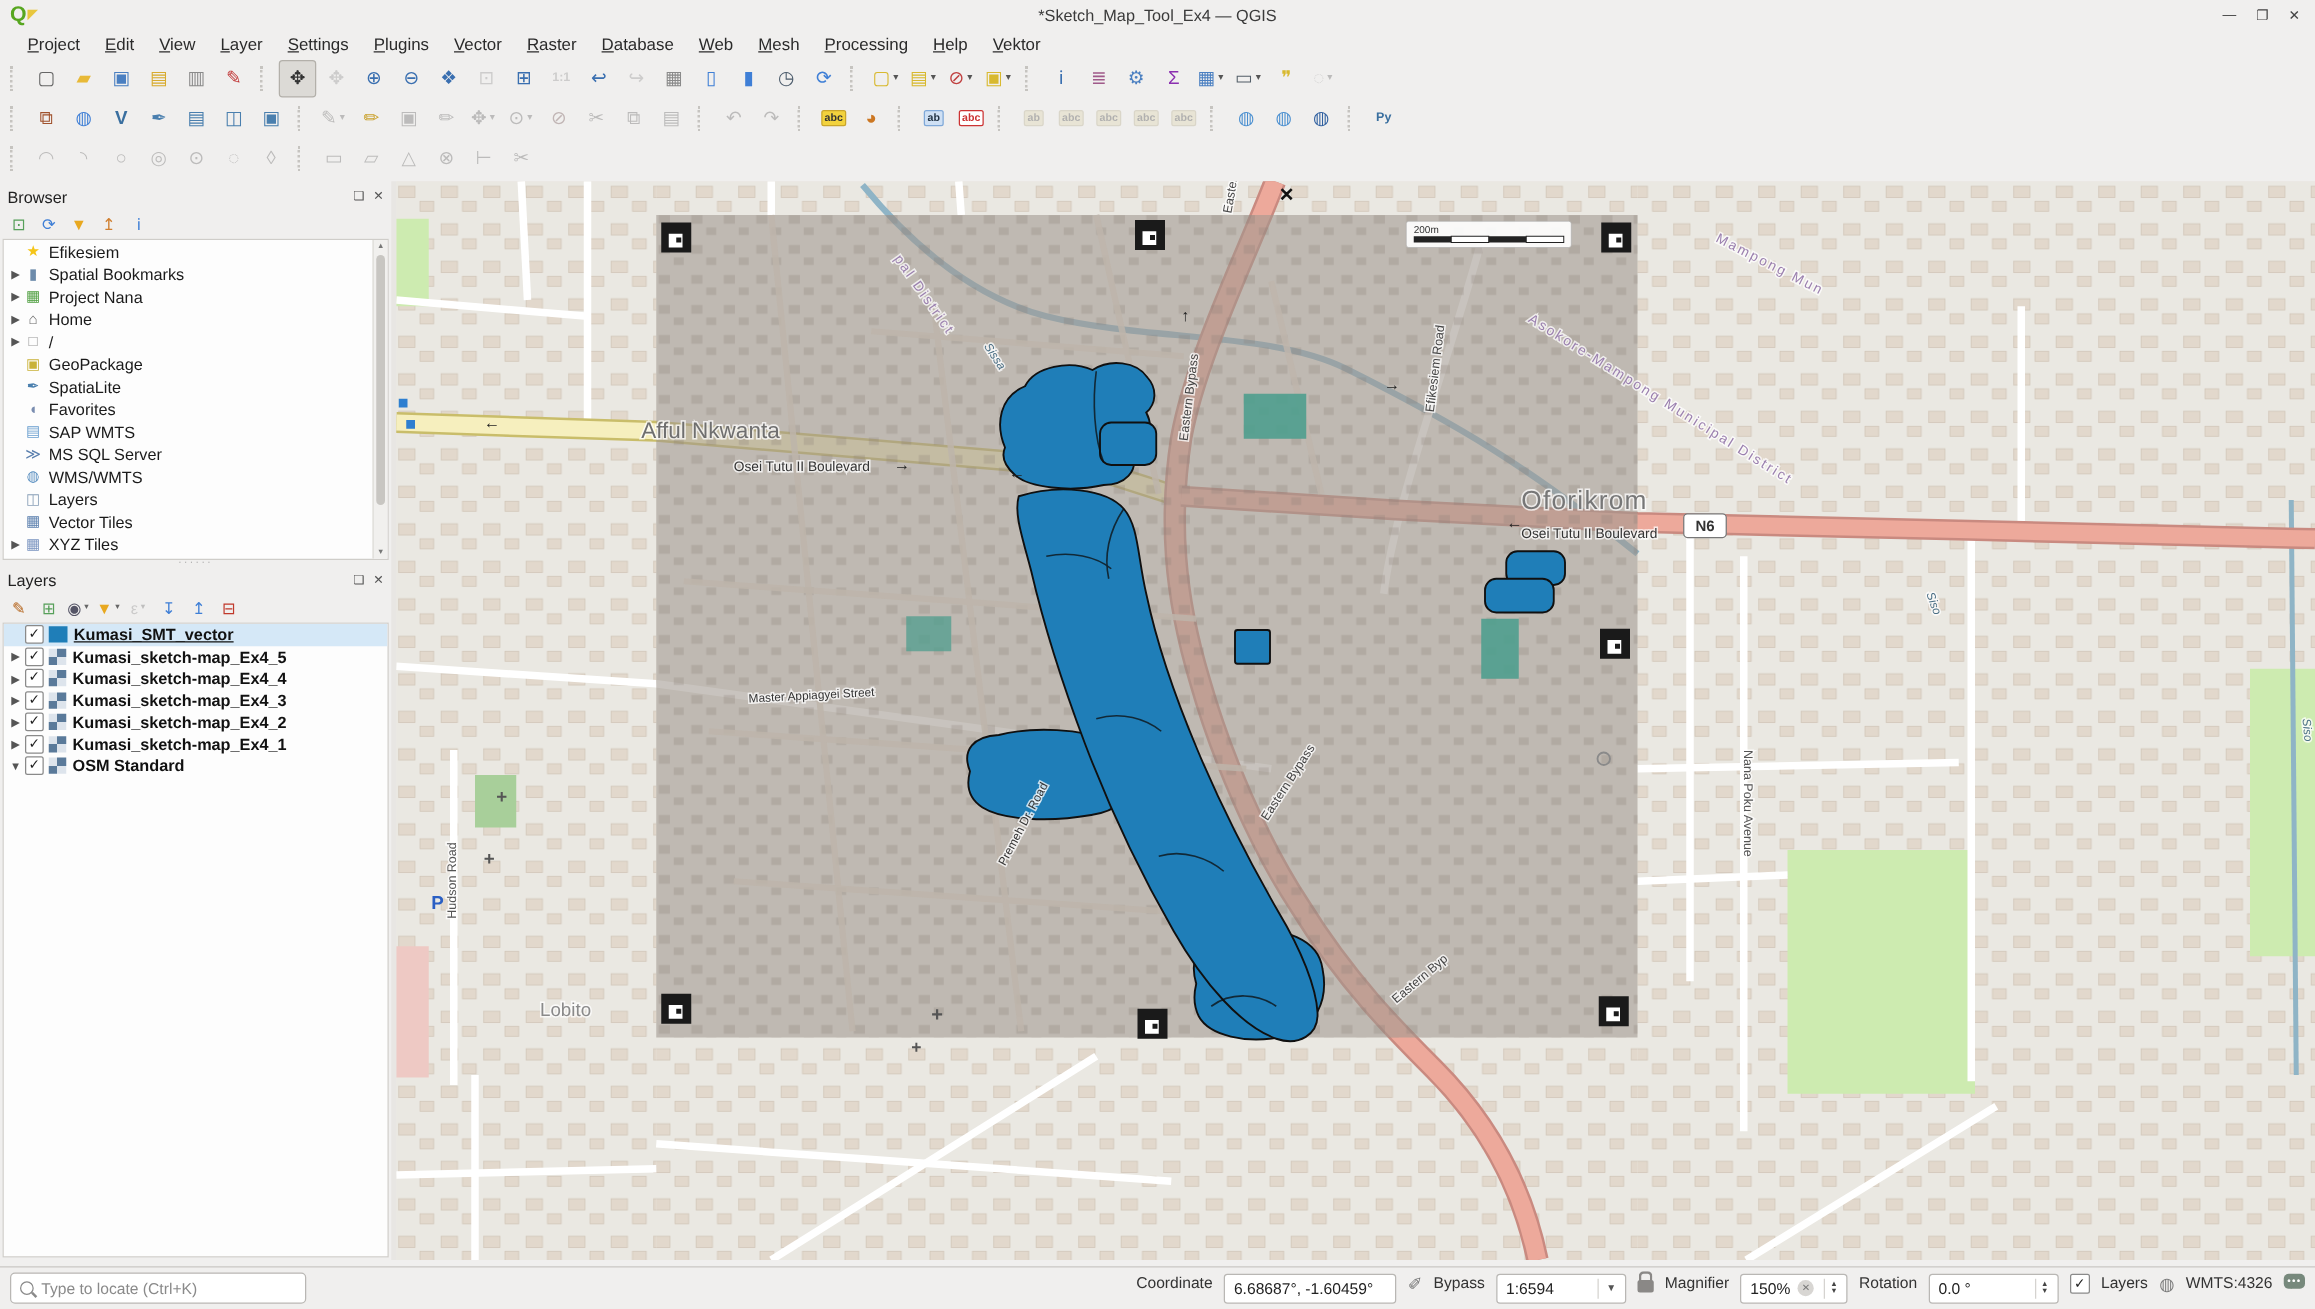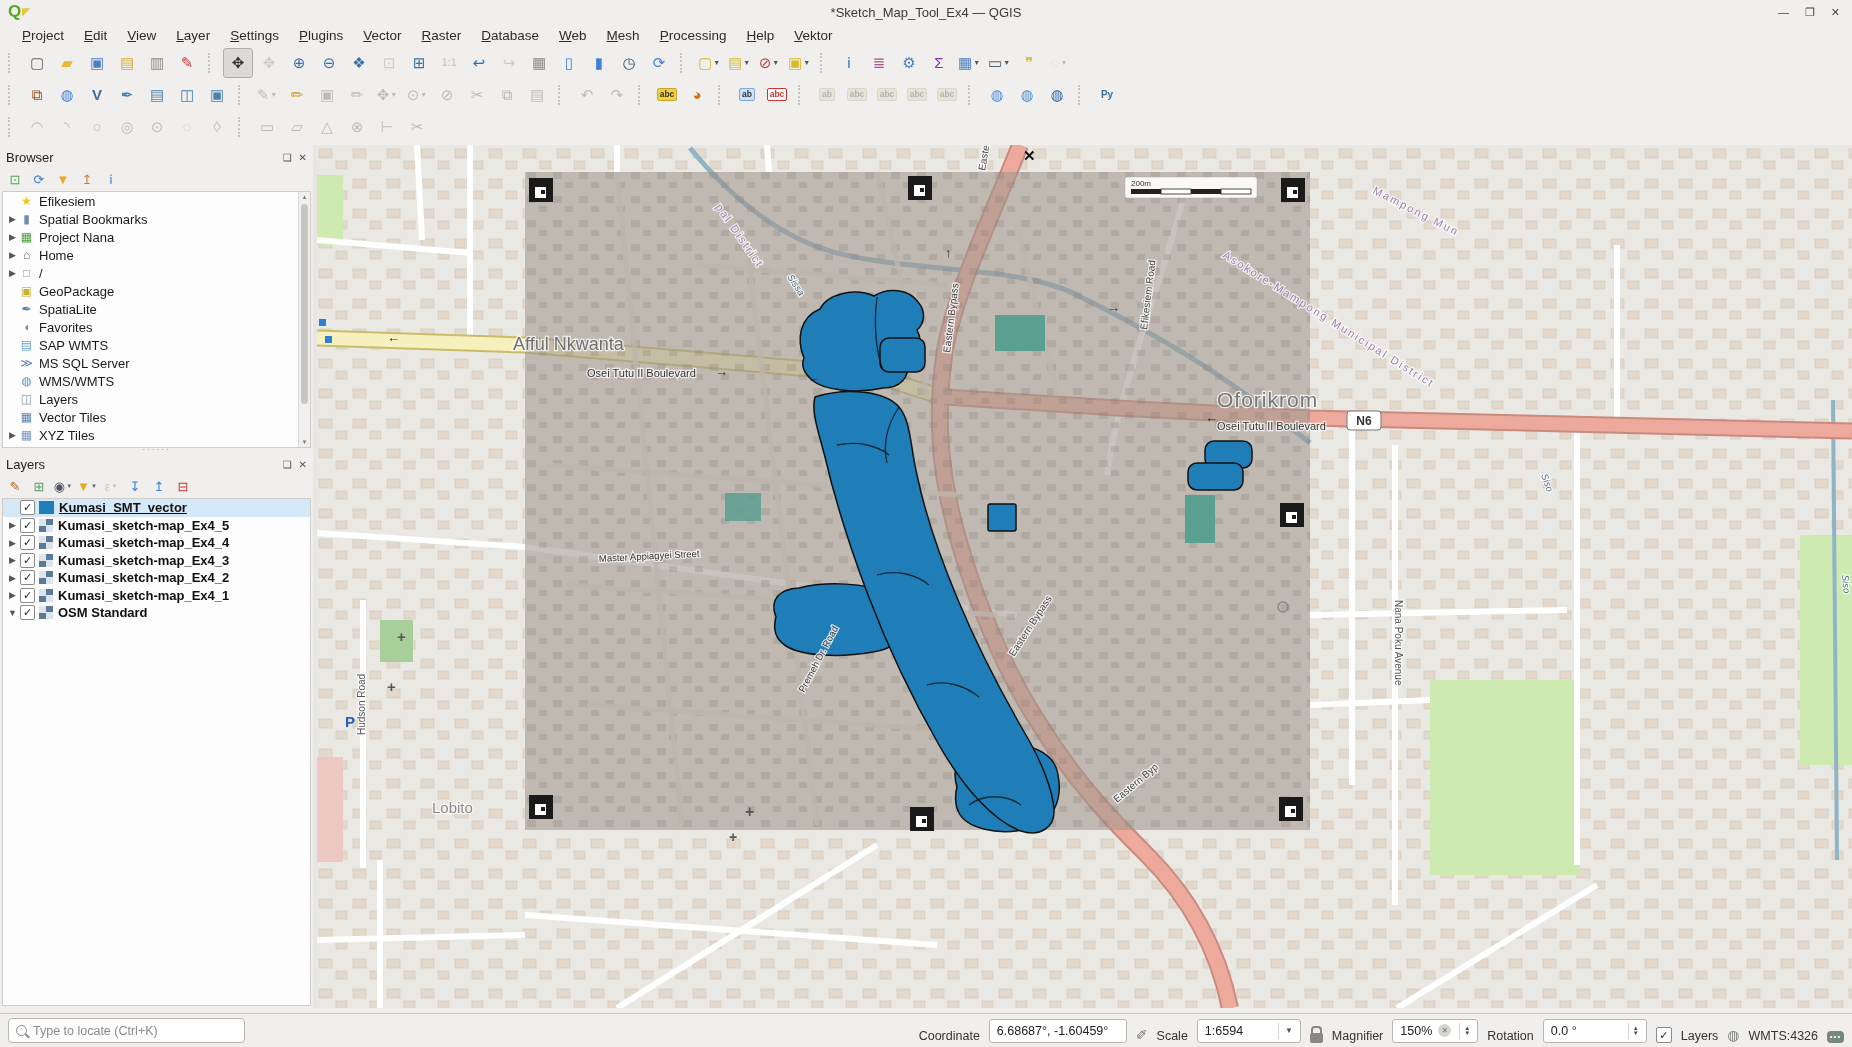--- a/index.html
+++ b/index.html
@@ -67,21 +67,21 @@
   
   #map-wrap{position:absolute;left:317px;top:145px;width:1535px;height:863px;background:#eae8e2;}
   
   #statusbar{position:absolute;left:0;top:1013px;width:1852px;height:34px;background:#f0efee;
     border-top:1px solid #c9c7c4;display:flex;align-items:center;padding:0 8px;box-sizing:border-box;font-size:12.5px;color:#333;}
   #locate-box{width:228px;height:23px;background:#fff;border:1px solid #b9b7b4;border-radius:4px;
     display:flex;align-items:center;gap:6px;padding-left:7px;color:#8a8a8a;}
   .i-search{width:9px;height:9px;border:1.6px solid #8a8a8a;border-radius:50%;position:relative;flex:0 0 auto;}
   .i-search:after{content:"";position:absolute;width:5px;height:1.6px;background:#8a8a8a;
     transform:rotate(45deg);right:-4px;bottom:-2px;}
-  #sb-right{margin-left:auto;display:flex;align-items:flex-end;gap:9px;}
+  #sb-right{margin-left:auto;display:flex;align-items:flex-start;gap:9px;}
   .sfield{height:22px;background:#fff;border:1px solid #b9b7b4;border-radius:3px;
     display:flex;align-items:center;padding:0 7px;color:#222;gap:6px;}
   .spincol{display:flex;flex-direction:column;font-size:6px;color:#444;line-height:5px;
     border-left:1px solid #d5d3d0;padding-left:4px;margin-left:2px;height:16px;justify-content:center;}
   .combo-arrow{font-size:8px;color:#555;border-left:1px solid #d5d3d0;padding-left:6px;height:16px;display:flex;align-items:center;}
   .i-lock{width:13px;height:10px;background:#8a8886;border-radius:2px;position:relative;margin-top:5px;}
   .i-lock:before{content:"";position:absolute;width:7px;height:7px;border:2px solid #8a8886;
     border-bottom:none;border-radius:4px 4px 0 0;left:1px;top:-7px;}
   .i-clear{width:13px;height:13px;border-radius:50%;background:#d8d6d3;color:#777;font-size:8px;
     display:flex;align-items:center;justify-content:center;}
@@ -784,21 +784,21 @@
   <div id="locate-box">
     <span class="i-search"></span>
     <span>Type to locate (Ctrl+K)</span>
   </div>
   <div id="sb-right">
     <span>Coordinate</span>
     <span class="sfield" style="width:122px;">
       <span>6.68687°, -1.60459°</span>
     </span>
     <span class="i-extents">✐</span>
-    <span>Scale</span>
+    <span>Bypass</span>
     <span class="sfield" style="width:88px;justify-content:space-between;">
       <span>1:6594</span>
       <span class="combo-arrow">▼</span>
     </span>
     <span class="i-lock"></span>
     <span>Magnifier</span>
     <span class="sfield">
       <span>150%</span>
       <span class="i-clear">✕</span>
       <span class="spincol">

